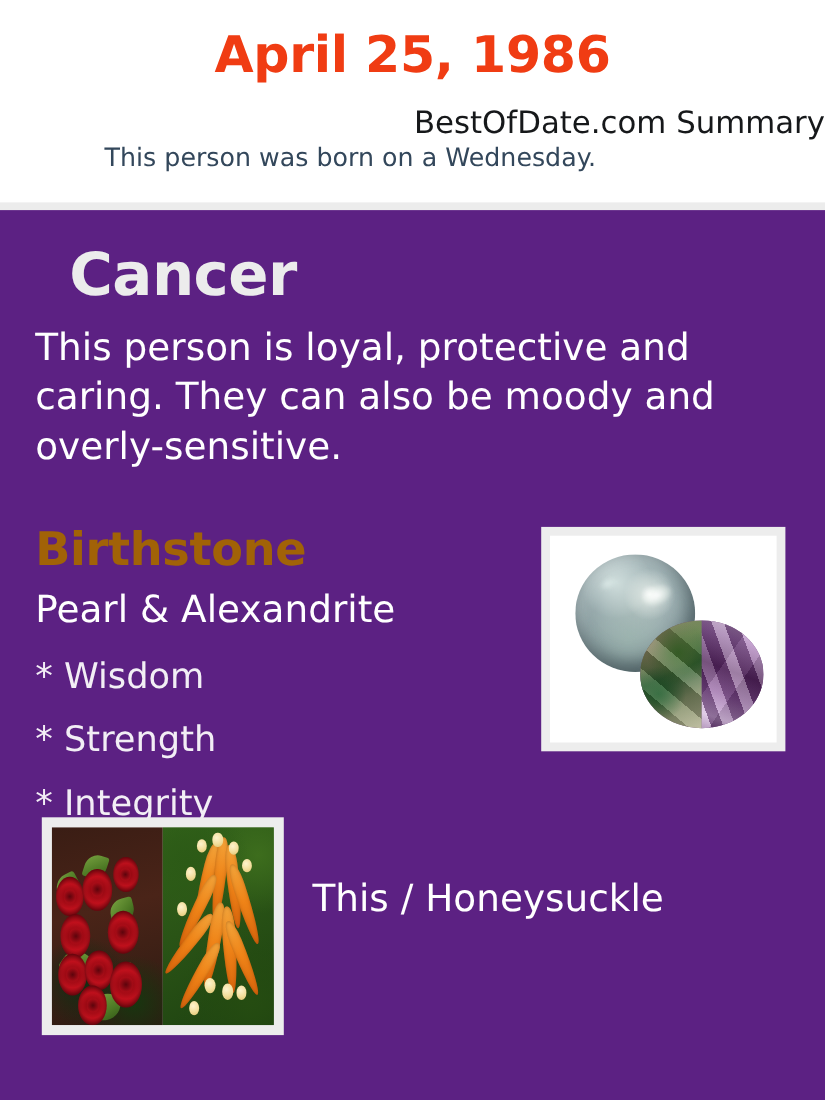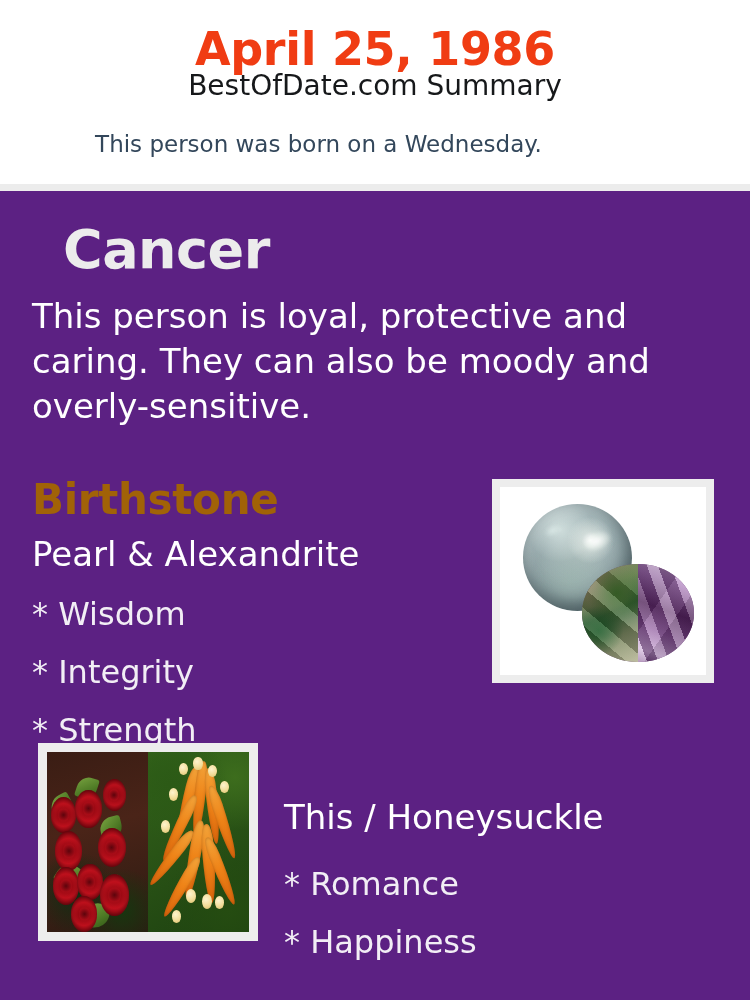--- a/index.html
+++ b/index.html
@@ -35,26 +35,27 @@
     width: 750px;
     font-size: 46px;
     font-weight: bold;
     color: #f03c13;
     letter-spacing: -0.3px;
     line-height: 1.15;
     font-family: "DejaVu Sans", sans-serif;
   }
   .header-site {
     position: absolute;
-    left: 0; top: 70px;
+    left: 0; top: 96px;
     width: 750px;
     font-size: 28px;
     font-weight: normal;
     color: #16181a;
     line-height: 1.15;
+    text-align: right;
   }
   .header-sub {
     position: absolute;
     left: 0; top: 131px;
     width: 637px;
     font-size: 23px;
     font-weight: normal;
     color: #33475b;
     line-height: 1.15;
   }
@@ -315,22 +316,22 @@
 
   <div class="body-panel"></div>
 
   <div class="sign-name">Cancer</div>
   <div class="sign-desc">This person is loyal, protective and caring. They can also be moody and overly-sensitive.</div>
 
   <div class="stone-title">Birthstone</div>
   <div class="stone-name">Pearl &amp; Alexandrite</div>
   <div class="stone-traits">
     <div class="trait">* Wisdom</div>
+    <div class="trait">* Strength</div>
     <div class="trait">* Integrity</div>
-    <div class="trait">* Strength</div>
   </div>
 
   <div class="photo-frame" id="stone-frame">
     <div class="photo-inner">
       <div class="pearl">
         <div class="pearl-hl"></div>
         <div class="pearl-hl2"></div>
       </div>
       <div class="gem">
         <div class="gem-rough"></div>
@@ -382,18 +383,14 @@
         <div class="tube-tip" style="left:38%; top:76%; width:10%; height:8%;"></div>
         <div class="tube-tip" style="left:53%; top:79%; width:10%; height:8%;"></div>
         <div class="tube-tip" style="left:66%; top:80%; width:9%;  height:7%;"></div>
         <div class="tube-tip" style="left:24%; top:88%; width:9%;  height:7%;"></div>
       </div>
 
     </div>
   </div>
 
   <div class="flower-name">This / Honeysuckle</div>
-  <div class="flower-traits">
-    <div class="trait">* Romance</div>
-    <div class="trait">* Happiness</div>
-  </div>
 
 </div>
 
 </body></html>

